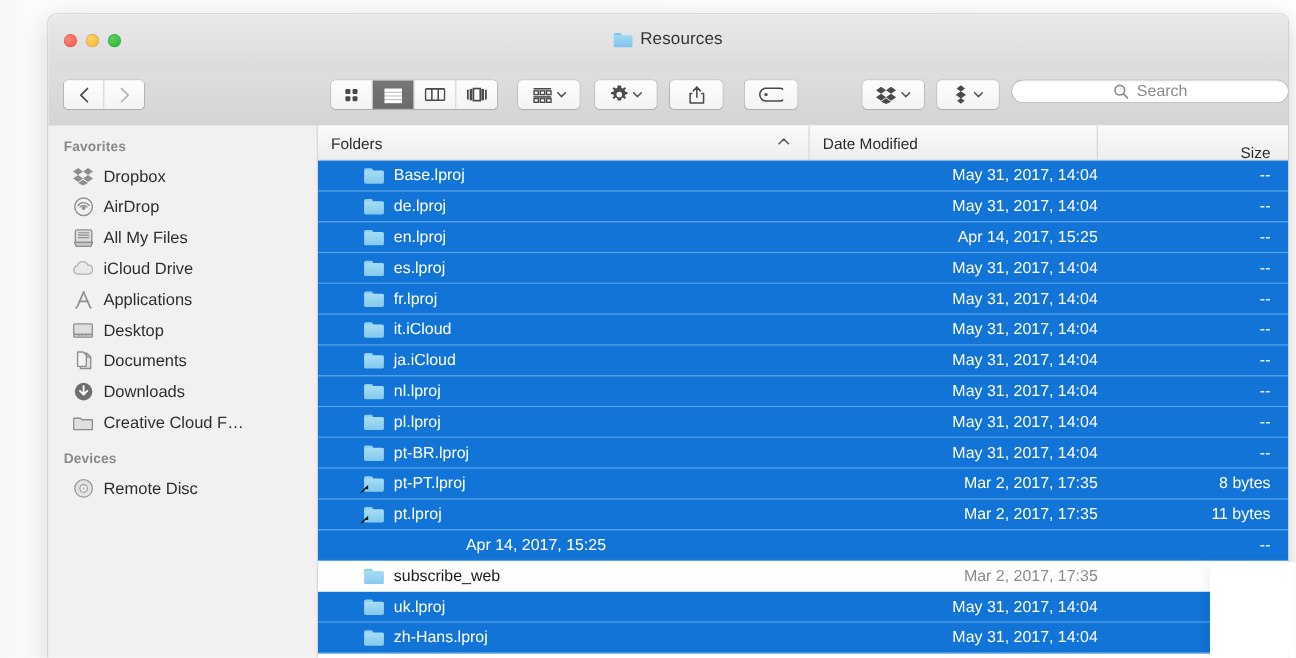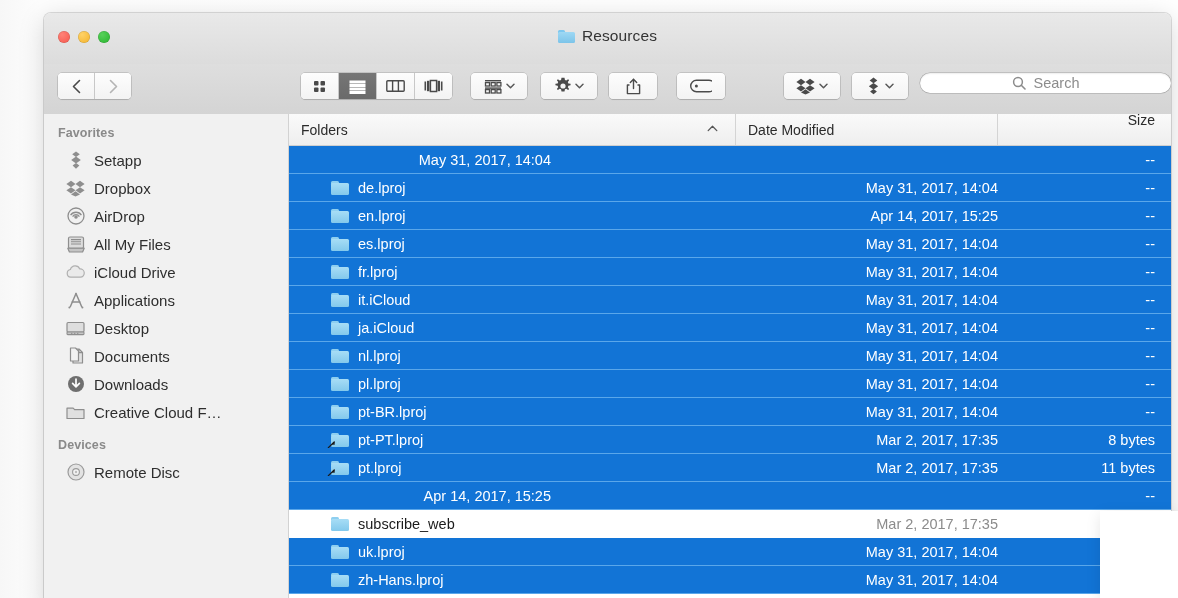--- a/index.html
+++ b/index.html
@@ -269,21 +269,21 @@
     align-items: center;
     border-right: 1px solid #d4d4d4;
     cursor: default;
   }
   .col-size {
     flex: 1;
     padding-right: 16px;
     box-sizing: border-box;
     height: 35px;
     display: flex;
-    align-items: flex-start;
+    align-items: flex-end;
     justify-content: flex-end;
     cursor: default;
   }
 
   #rows {
     position: relative;
   }
   .row {
     height: 28px;
     display: flex;
@@ -519,30 +519,20 @@
           <line x1="9.3" y1="9.3" x2="13" y2="13" stroke="#8c8c8c" stroke-width="1.6" stroke-linecap="round"></line>
         </svg>
         <span id="search-placeholder">Search</span>
       </div>
     </div>
 
     <div id="sidebar">
 
       <div class="side-head">Favorites</div>
 
-      <div class="side-item">
-        <span class="side-icon">
-          <svg width="16" height="19" viewBox="0 0 16 19">
-            <path fill="#8e8e8e" d="M8 0.6 L11.8 3.2 L8 5.9 L4.2 3.2 Z"></path>
-            <path fill="#8e8e8e" d="M8 5.6 L12.8 9 L8 12.4 L3.2 9 Z"></path>
-            <path fill="#8e8e8e" d="M8 12 L11.4 14.6 L8 17.8 L4.6 14.6 Z"></path>
-          </svg>
-        </span>
-        <span>Setapp</span>
-      </div>
 
       <div class="side-item">
         <span class="side-icon">
           <svg width="19" height="17" viewBox="0 0 19 17">
             <path fill="#8e8e8e" d="M5 0.8 L0.4 4 L5 7.2 L9.5 4 Z"></path>
             <path fill="#8e8e8e" d="M14 0.8 L9.5 4 L14 7.2 L18.6 4 Z"></path>
             <path fill="#8e8e8e" d="M0.4 10.3 L5 7.2 L9.5 10.3 L5 13.5 Z"></path>
             <path fill="#8e8e8e" d="M9.5 10.3 L14 7.2 L18.6 10.3 L14 13.5 Z"></path>
             <path fill="#8e8e8e" d="M5 14.4 L9.5 11.3 L14 14.4 L9.5 16.6 Z"></path>
           </svg>
@@ -666,20 +656,24 @@
         <div class="col-date">
           <span>Date Modified</span>
         </div>
         <div class="col-size">
           <span>Size</span>
         </div>
       </div>
 
       <div id="rows">
           <div class="row sel">
+            <div class="name">
+              <span class="folder-icon"></span>
+              <span>Base.lproj</span>
+            </div>
             <div class="date">May 31, 2017, 14:04</div>
             <div class="size">--</div>
           </div>
           <div class="row sel">
             <div class="name">
               <span class="folder-icon"></span>
               <span>de.lproj</span>
             </div>
             <div class="date">May 31, 2017, 14:04</div>
             <div class="size">--</div>

